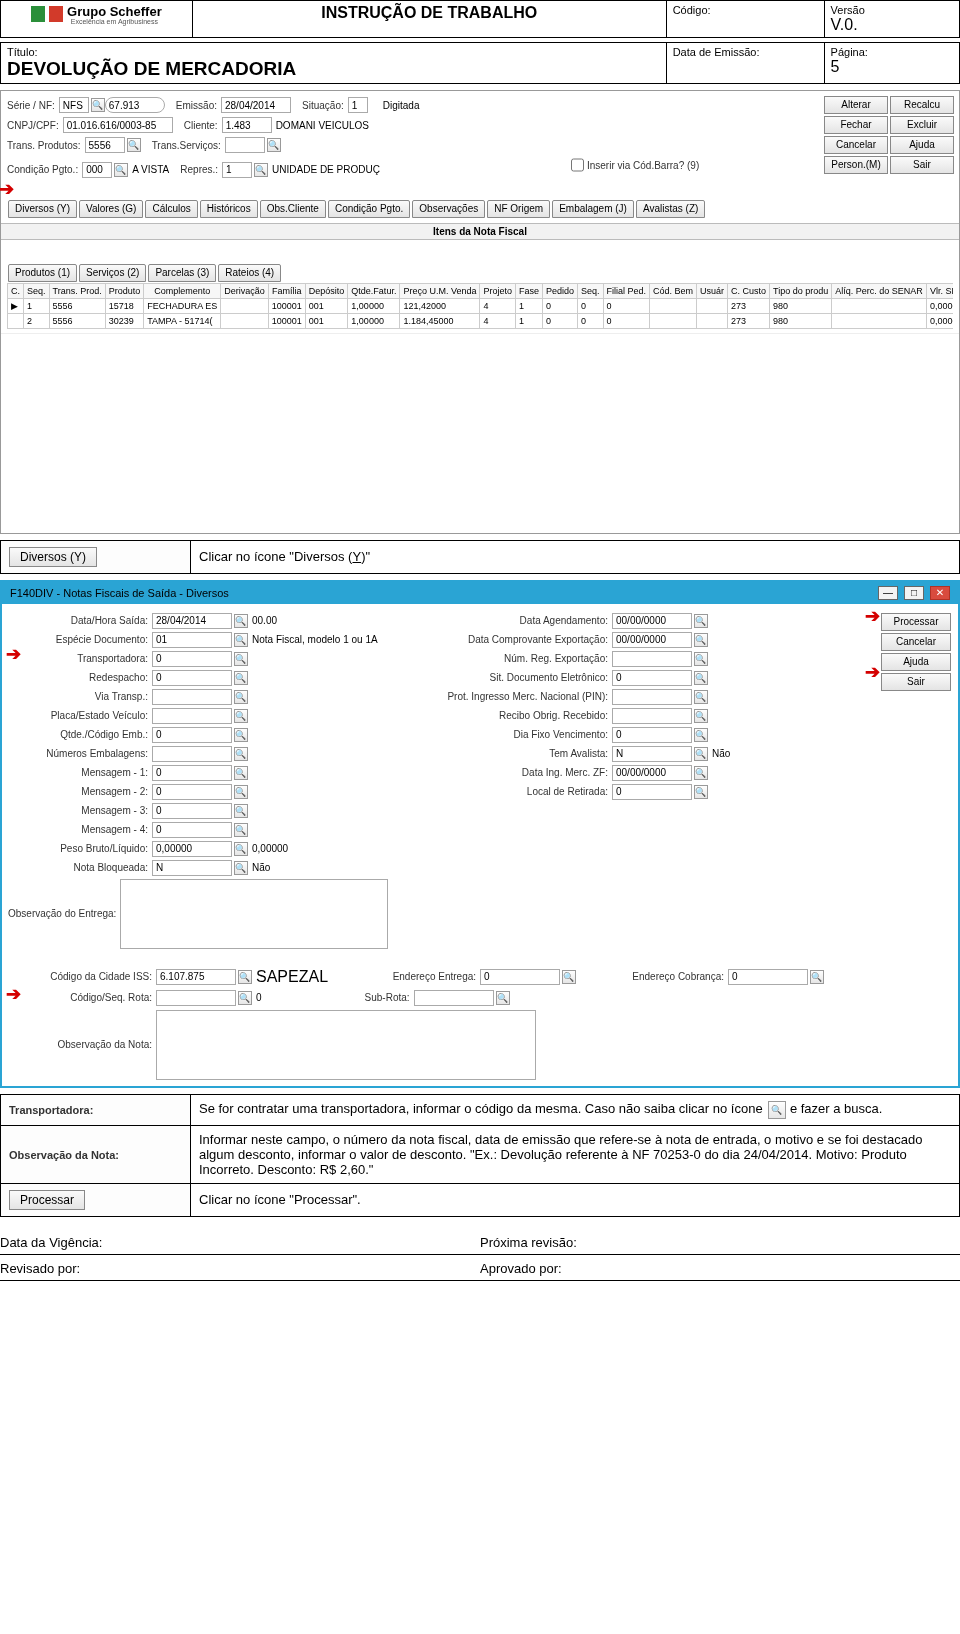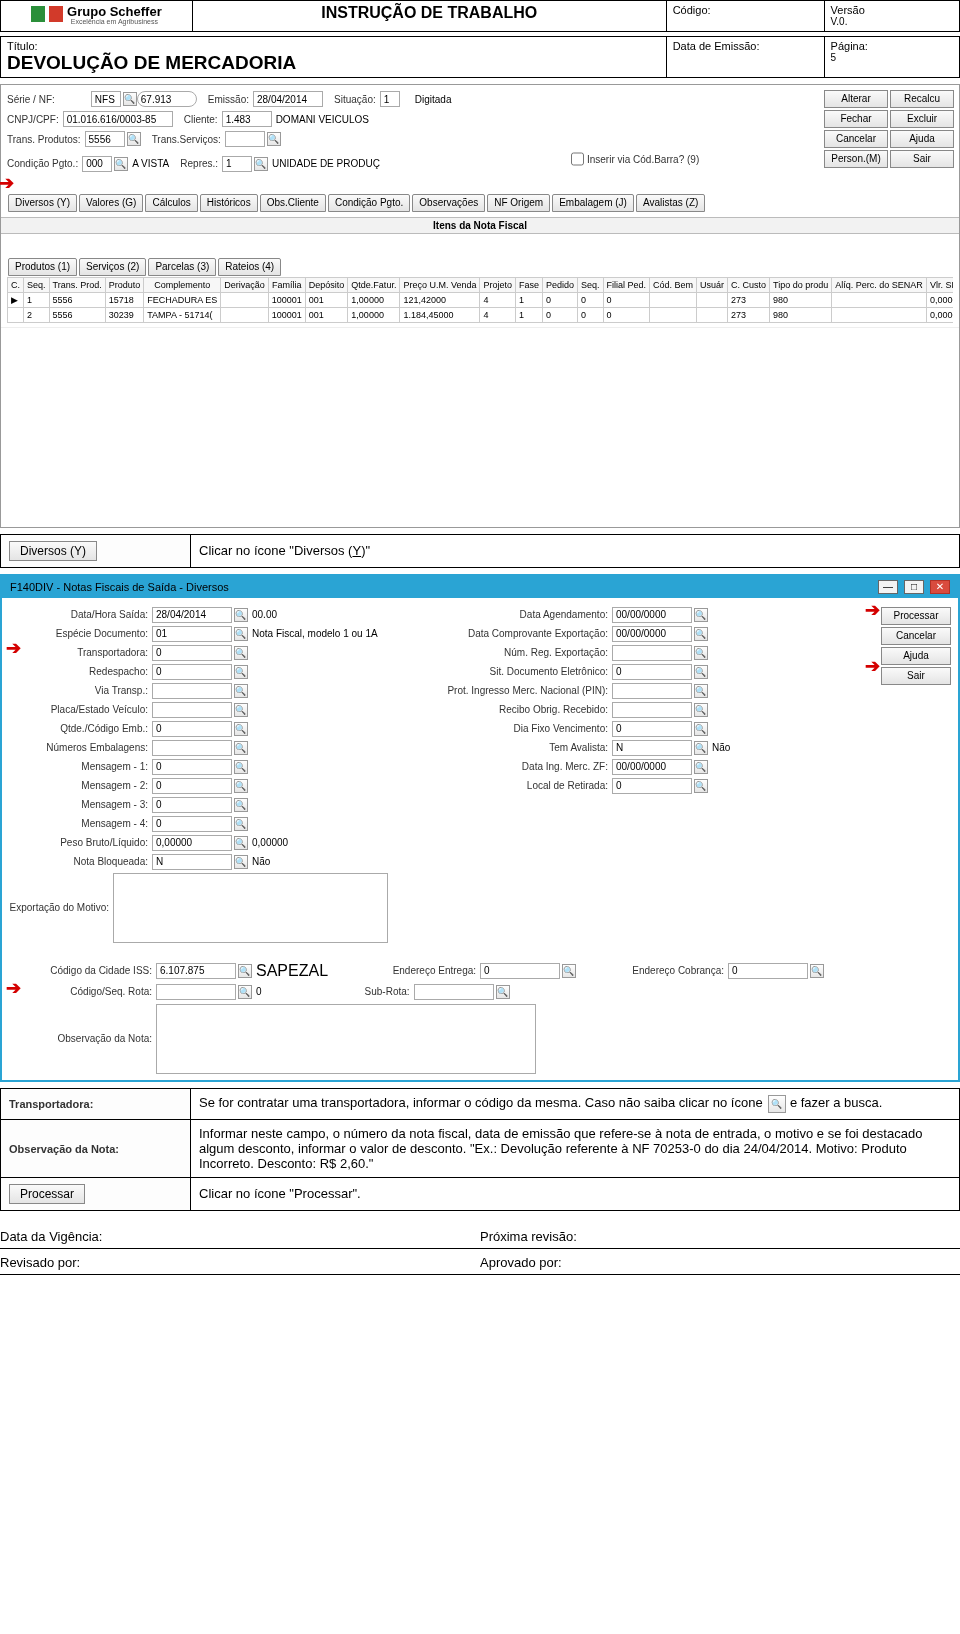--- a/index.html
+++ b/index.html
@@ -10,21 +10,21 @@
   .doc-header td { border: 1px solid #000; padding: 3px 6px; vertical-align: top; }
   .logo-cell { width: 170px; text-align: center; vertical-align: middle; }
   .logo { display: inline-flex; align-items: center; gap: 4px; font-weight: bold; font-size: 13px; }
   .logo-mark { width: 32px; height: 22px; display: inline-block; position: relative; }
   .logo-mark::before { content:''; position:absolute; left:0; top:2px; width:14px; height:16px; background:#2b8f3a; }
   .logo-mark::after  { content:''; position:absolute; right:0; top:2px; width:14px; height:16px; background:#d23a2a; }
   .logo-text { display:flex; flex-direction:column; line-height:1; }
   .logo-text small { font-size:7px; font-weight:normal; color:#555; }
   .hdr-title { font-weight: bold; font-size: 16px; text-align:center; }
   .hdr-label { font-size: 11px; }
-  .hdr-val   { font-size: 10px; }
+  .hdr-val   { font-size: 16px; }
   .hdr-bold  { font-weight: bold; font-size: 19px; }
 
   
   .shot { border:1px solid #999; background:#fff; margin:6px 0; position:relative; }
   .shot-pad { padding:4px 6px; }
   .field { display:inline-flex; align-items:center; margin:2px 8px 2px 0; font-size:10px; }
   .field label { margin-right:4px; white-space:nowrap; color:#333; }
   .field input { height:16px; font-size:10px; padding:0 3px; border:1px solid #aaa; background:#fff; }
   .mag { width:14px; height:14px; border:1px solid #999; background:linear-gradient(#fefefe,#e6e6e6); display:inline-flex; align-items:center; justify-content:center; font-size:9px; margin-left:2px; }
   .btn { display:inline-block; height:18px; line-height:16px; padding:0 6px; font-size:10px; border:1px solid #888; background:linear-gradient(#fafafa,#e4e4e4); margin:1px; white-space:nowrap; text-align:center; }
@@ -115,21 +115,21 @@
   <div class="btn-col" id="s1-btns">
       <div><span class="btn">Alterar</span><span class="btn">Recalcu</span></div>
       <div><span class="btn">Fechar</span><span class="btn">Excluir</span></div>
       <div><span class="btn">Cancelar</span><span class="btn">Ajuda</span></div>
       <div><span class="btn">Person.(M)</span><span class="btn">Sair</span></div>
     </div>
   <div class="shot-pad">
     <div>
       <span class="field">
           <label>Série / NF:</label>
-          <input style="width: 30px; margin-left: 32px;" value="NFS">
+          <input style="width: 30px;" value="NFS">
           <span class="mag">🔍</span>
           <input style="width: 60px; border-radius: 8px;" value="67.913">
         </span>
       <span class="field">
           <label>Emissão:</label>
           <input style="width: 70px;" value="28/04/2014">
         </span>
       <span class="field">
           <label>Situação:</label>
           <input style="width: 20px;" value="1">
@@ -363,21 +363,21 @@
           <span class="mag">🔍</span>
           <span style="margin-left: 4px; font-size: 10px;">0,00000</span>
         </div>
         <div class="field">
           <label>Nota Bloqueada:</label>
           <input value="N" style="width: 80px;">
           <span class="mag">🔍</span>
           <span style="margin-left: 4px; font-size: 10px;">Não</span>
         </div>
         <div class="field">
-          <label>Exportação do Motivo:</label>
+          <label>Observação do Entrega:</label>
           <textarea class="textarea" style=""></textarea>
         </div>
       </div>
     <div class="col" id="modal-right" style="width:360px">
         <div class="field">
           <label style="width: 200px;">Data Agendamento:</label>
           <input value="00/00/0000" style="width: 80px;">
           <span class="mag">🔍</span>
         </div>
         <div class="field">

